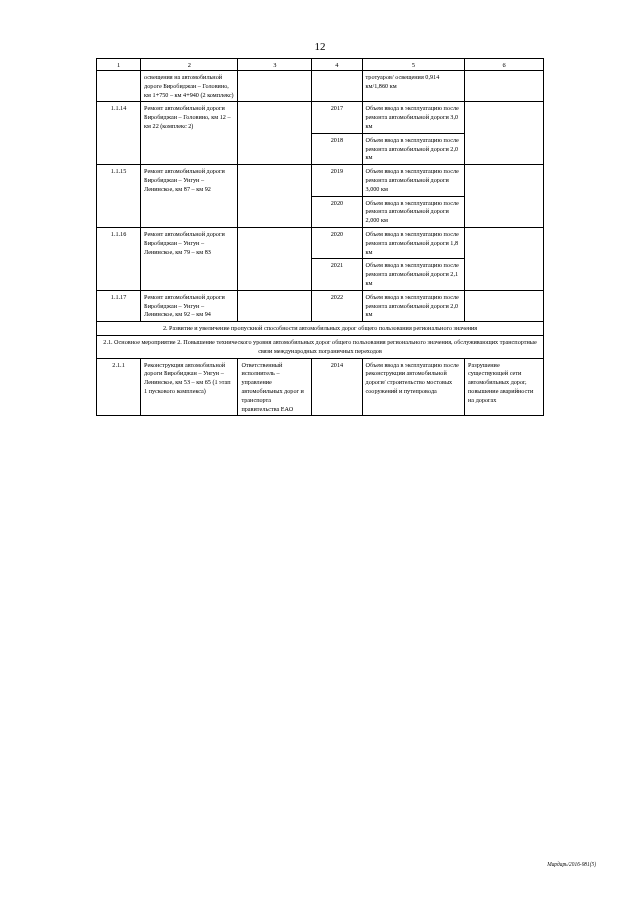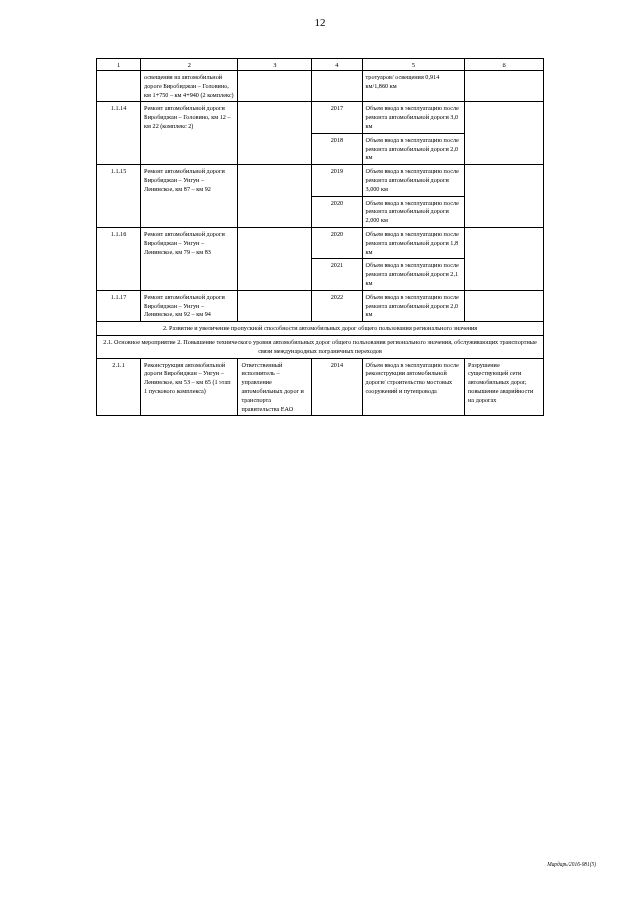--- a/index.html
+++ b/index.html
@@ -16,21 +16,21 @@
   }
   .page {
     position: relative;
     width: 640px;
     height: 905px;
     box-sizing: border-box;
     padding: 0;
   }
   .page-number {
     position: absolute;
-    top: 16px;
+    top: 40px;
     left: 0;
     width: 640px;
     text-align: center;
     font-size: 11px;
   }
   .table-wrap {
     position: absolute;
     top: 58px;
     left: 96px;
     width: 448px;

